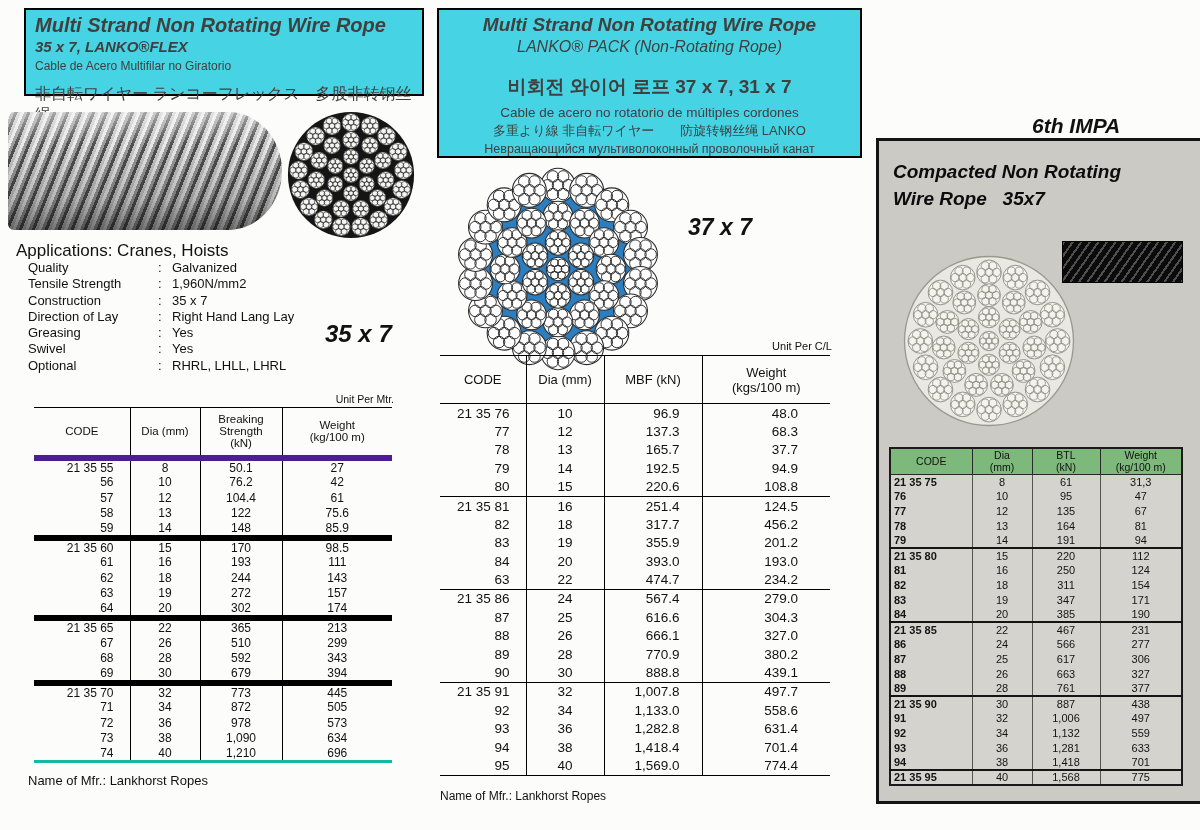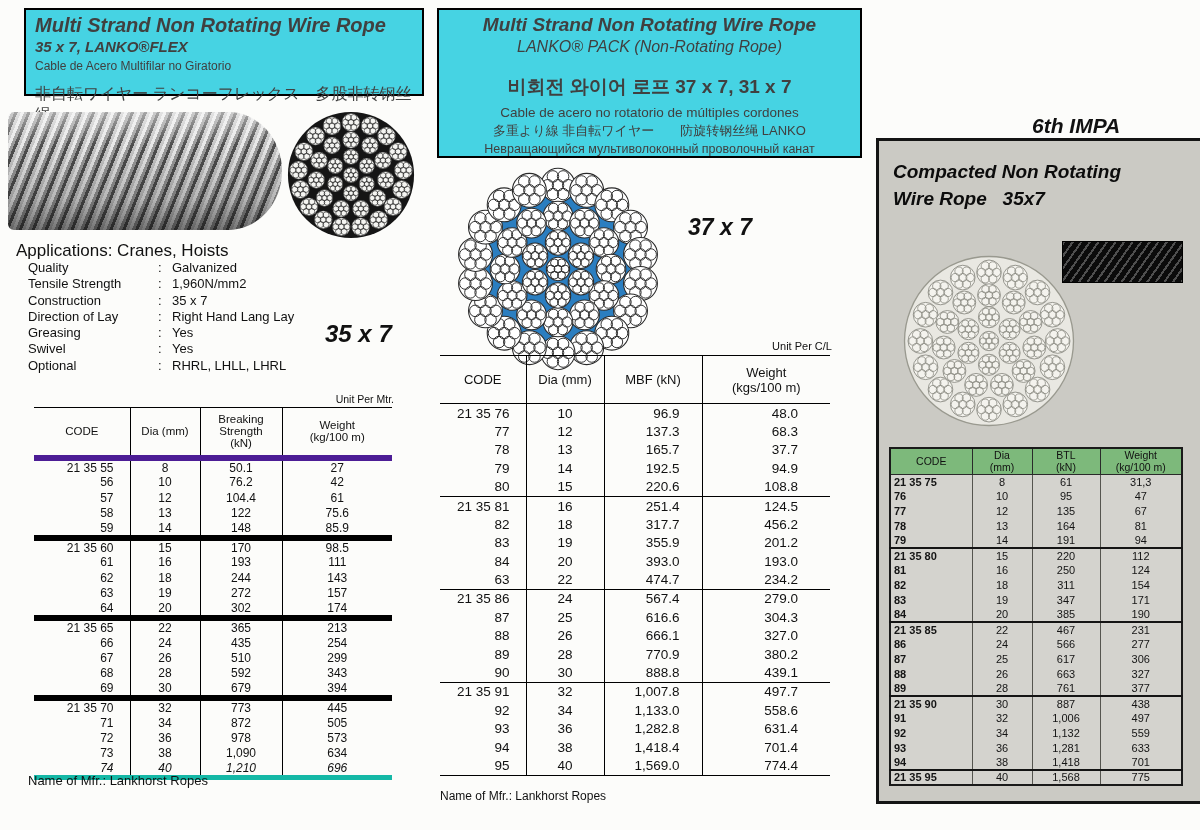--- a/index.html
+++ b/index.html
@@ -58,21 +58,21 @@
   table { border-collapse:collapse; position:absolute; table-layout:fixed; }
   th, td { padding:0 3px; overflow:hidden; }
   th { white-space:pre-line; font-weight:normal; vertical-align:middle; }
 
   .t-left { left:34px; top:407px; }
   .t-left th { font-size:11.5px; border-top:1px solid #000; border-bottom:6px solid #4c1d95; height:50px; }
   .t-left td { font-size:12px; text-align:center; }
   .t-left tbody tr { height:15.4px; }
   .t-left th + th, .t-left td + td { border-left:1px solid #000; }
   .t-left tbody tr.grp td { border-top:6px solid #000000; }
-  .t-left tbody tr:last-child td { border-bottom:5px solid #14b8a6;font-style:italic; }
+  .t-left tbody tr:last-child td { border-bottom:3px solid #14b8a6; }
   .t-left td:nth-child(1) { text-align:right; padding-right:16px; }
 
   .t-mid { left:440px; top:355px; }
   .t-mid th { font-size:13px; border-top:1px solid #000; border-bottom:1px solid #000; height:48px; }
   .t-mid td { font-size:13.5px; text-align:center; }
   .t-mid tbody tr { height:18.6px; }
   .t-mid th + th, .t-mid td + td { border-left:1px solid #000; }
   .t-mid tbody tr.grp td { border-top:1px solid #000; }
   .t-mid tbody tr:last-child td { border-bottom:1px solid #000; }
   .t-mid td:nth-child(1) { text-align:right; padding-right:16px; }
@@ -505,26 +505,20 @@
           <td>64</td>
           <td>20</td>
           <td>302</td>
           <td>174</td>
         </tr>
         <tr class="grp">
           <td>21 35 65</td>
           <td>22</td>
           <td>365</td>
           <td>213</td>
-        </tr>
-        <tr>
-          <td>66</td>
-          <td>24</td>
-          <td>435</td>
-          <td>254</td>
         </tr>
         <tr>
           <td>67</td>
           <td>26</td>
           <td>510</td>
           <td>299</td>
         </tr>
         <tr>
           <td>68</td>
           <td>28</td>

